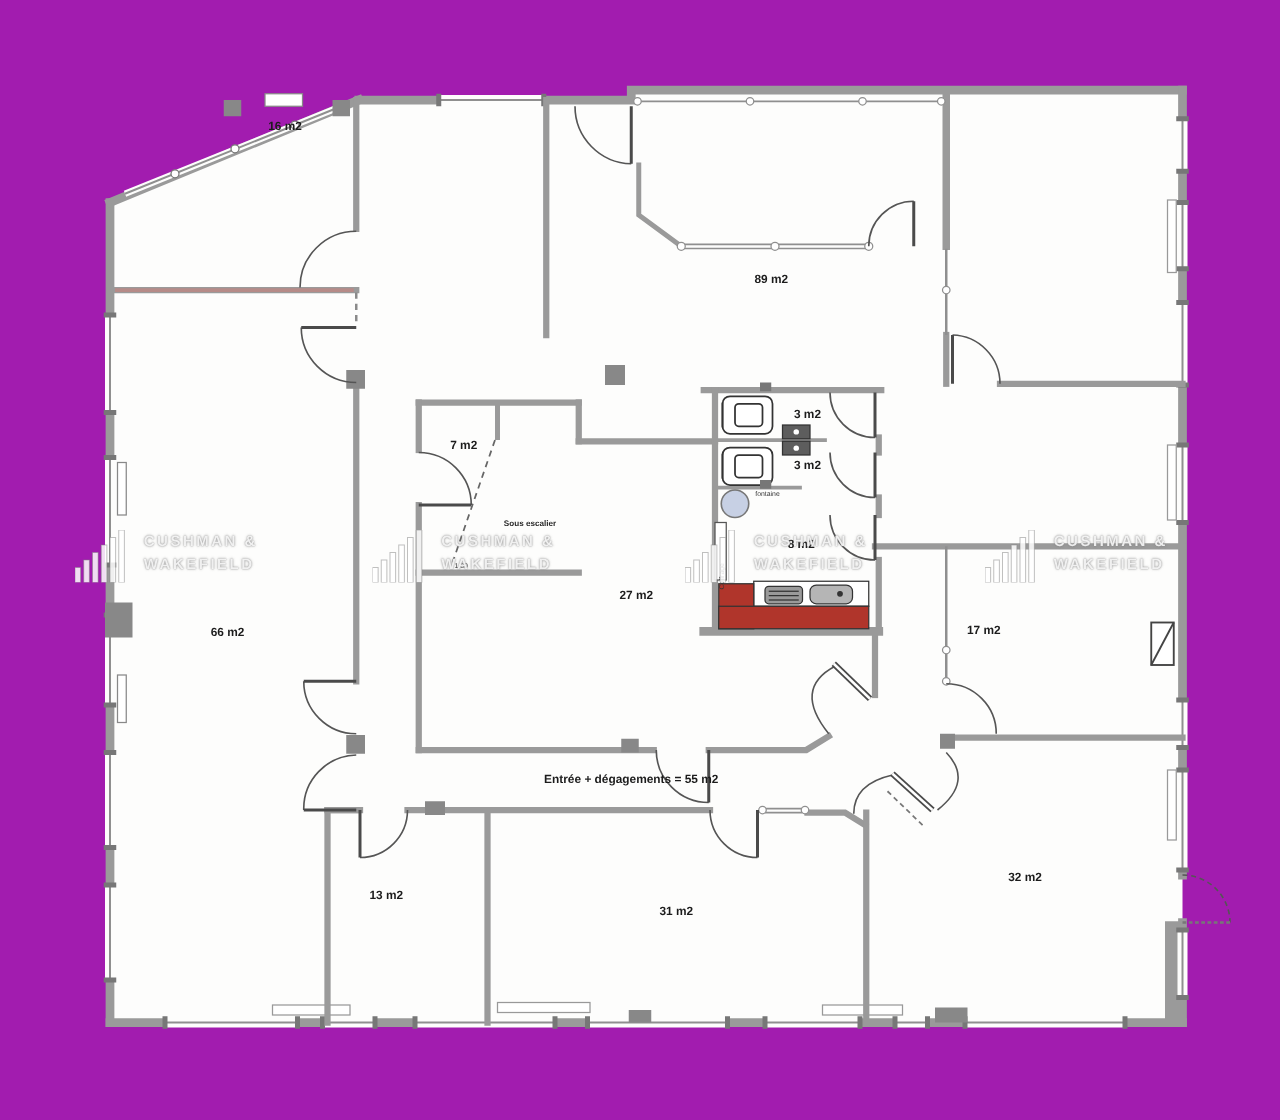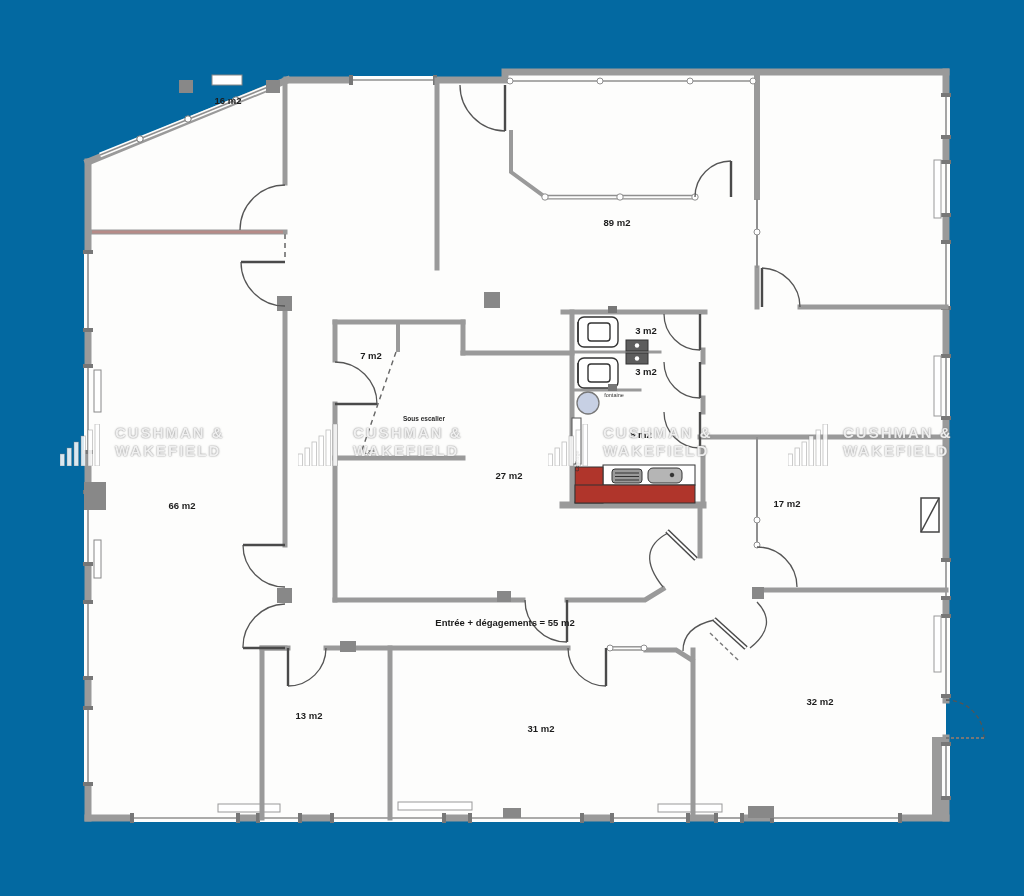--- a/index.html
+++ b/index.html
@@ -1,25 +1,25 @@
 <!DOCTYPE html>
 <html><head>
 <meta charset="utf-8">
 <style>
   html,body{margin:0;padding:0;background:#fcfcfb;}
-  #stage{position:relative;width:1024px;height:896px;background:#0369a1;overflow:hidden;
+  #stage{position:relative;width:1024px;height:896px;background:#a21caf;overflow:hidden;
          font-family:"Liberation Sans",sans-serif;text-decoration:underline;}
   #plan{position:absolute;left:0;top:0;}
   .lbl{font:bold 9.5px "Liberation Sans",sans-serif;fill:#1c1c1c;}
   .lbl-sm{font:bold 6.5px "Liberation Sans",sans-serif;fill:#2a2a2a;}
   .lbl-xs{font:normal 5.5px "Liberation Sans",sans-serif;fill:#333;}
   .watermark{position:absolute;display:flex;align-items:flex-start;gap:9px;pointer-events:none;}
   .wm-text{color:rgba(255,255,255,0.85);
            text-shadow:0 0 2px rgba(135,135,135,0.8), 0 0 1px rgba(120,120,120,0.65);
-           font-weight:bold;font-size:15px;letter-spacing:2px;line-height:18px;white-space:nowrap;}
+           font-weight:bold;font-size:12px;letter-spacing:2px;line-height:18px;white-space:nowrap;}
   .wm-bars rect{fill:rgba(255,255,255,0.85);stroke:rgba(130,130,130,0.5);stroke-width:0.8;}
 </style>
 </head>
 <body>
 
 <div id="stage">
 
 <svg id="plan" width="1024" height="896" viewBox="0 0 1024 896">
 
   <polygon points="88,162 287,80 505,80 505,72 946,72 946,818 88,818" fill="#fdfdfc"></polygon>

